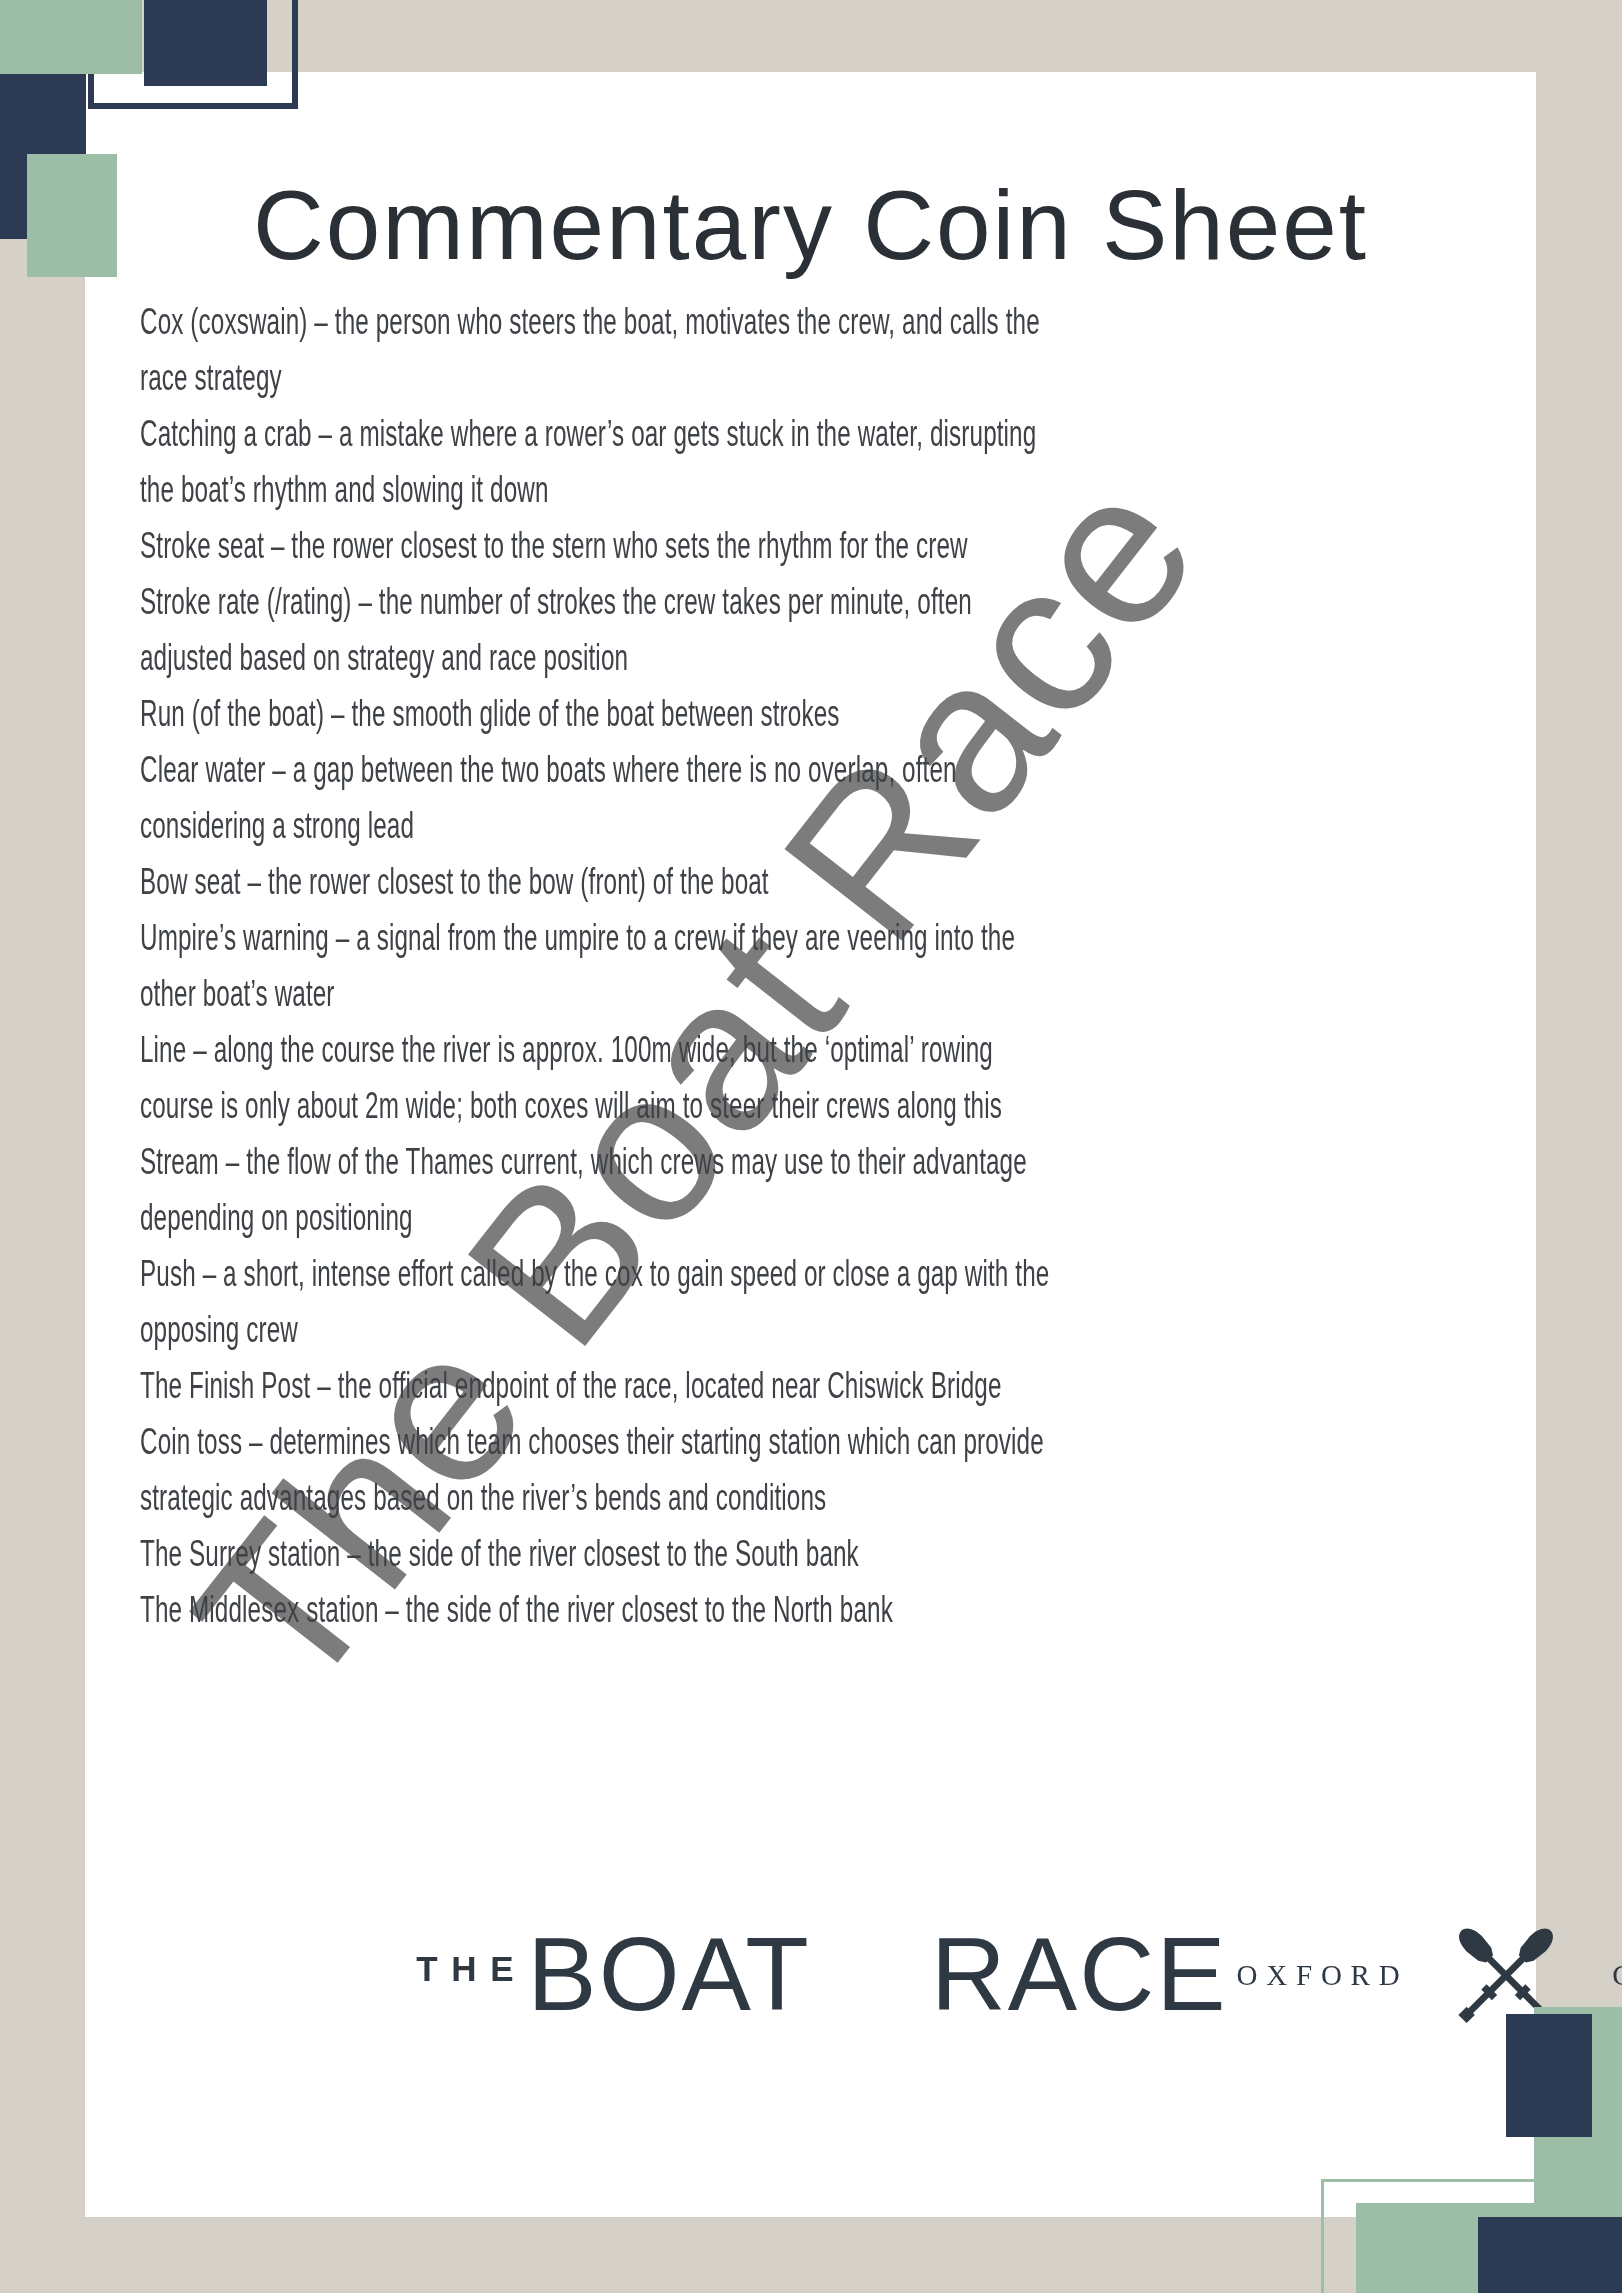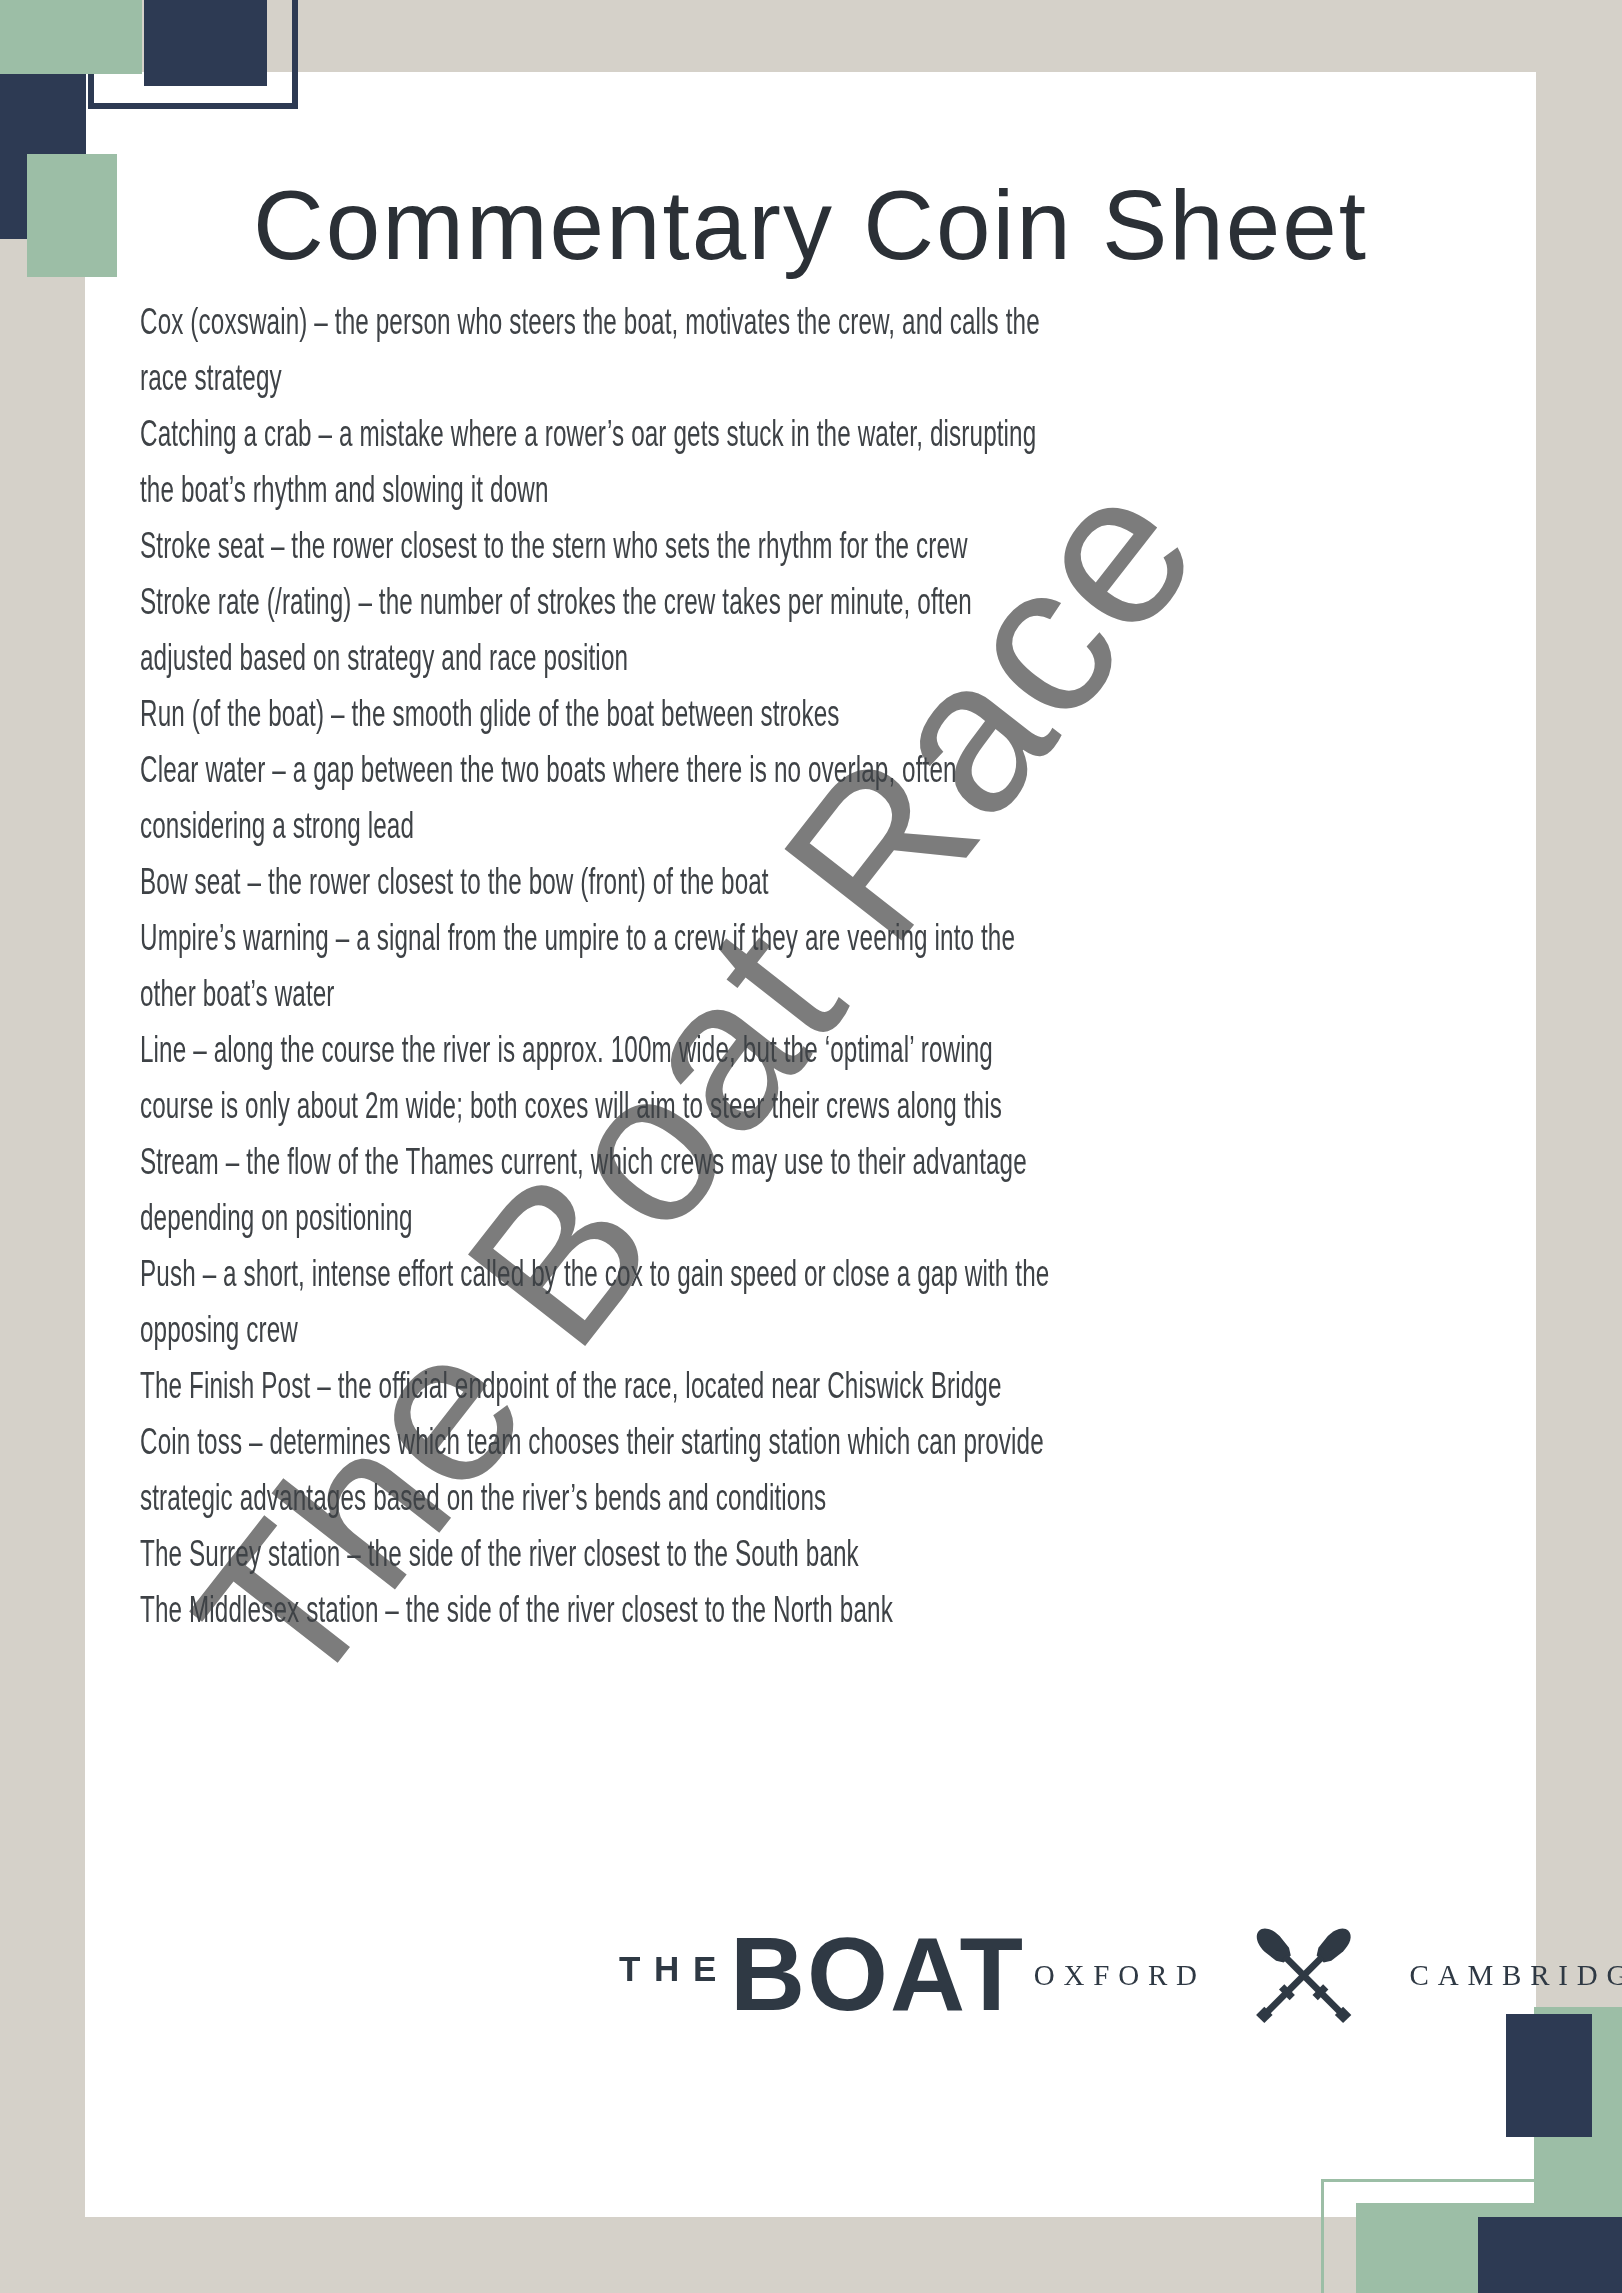--- a/index.html
+++ b/index.html
@@ -45,21 +45,21 @@
     font-weight:400;letter-spacing:0.2px;
   }
   
   .logo{
     position:absolute;left:1134px;top:1890px;transform:translateX(-50%);
     display:flex;flex-direction:row;align-items:center;z-index:3;
     color:var(--ink);
   }
   .logo-the{font-size:35px;font-weight:bold;letter-spacing:13.7px;text-indent:13.7px;}
   .logo-main{display:flex;gap:120px;margin-top:9.8px;font-size:104px;
-    font-weight:bold;letter-spacing:2px;line-height:1;}
+    font-weight:normal;letter-spacing:2px;line-height:1;}
   .logo-bottom{display:flex;align-items:center;gap:31px;margin-top:11.8px;}
   .logo-team{
     font-family:"Liberation Serif",serif;font-size:29px;letter-spacing:8.8px;
     text-indent:8.8px;color:var(--ink);
   }
   .oars{width:133px;height:147px;}
   
   .d{position:absolute;}
   .navy{background:var(--navy);}
   .sage{background:var(--sage);}
@@ -102,20 +102,21 @@
       <p>The Finish Post – the official endpoint of the race, located near Chiswick Bridge</p>
       <p>Coin toss – determines which team chooses their starting station which can provide strategic advantages based on the river’s bends and conditions</p>
       <p>The Surrey station – the side of the river closest to the South bank</p>
       <p>The Middlesex station – the side of the river closest to the North bank</p>
     </div>
 
   <div class="logo">
     <div class="logo-the">THE</div>
     <div class="logo-main">
       <span>BOAT</span>
+      <span>RACE</span>
     </div>
     <div class="logo-bottom">
       <span class="logo-team">OXFORD</span>
       <svg class="oars" viewBox="0 0 160 160" xmlns="http://www.w3.org/2000/svg">
         <g fill="#2f3944">
           <g transform="rotate(45 80 80)">
             <path d="M80 4 C88 4 93 14 93 26 L91 44 L86 52 L74 52 L69 44 L67 26 C67 14 72 4 80 4 Z"></path>
             <rect x="76" y="48" width="8" height="104"></rect>
             <rect x="71" y="104" width="18" height="9"></rect>
             <rect x="73" y="140" width="14" height="14"></rect>

